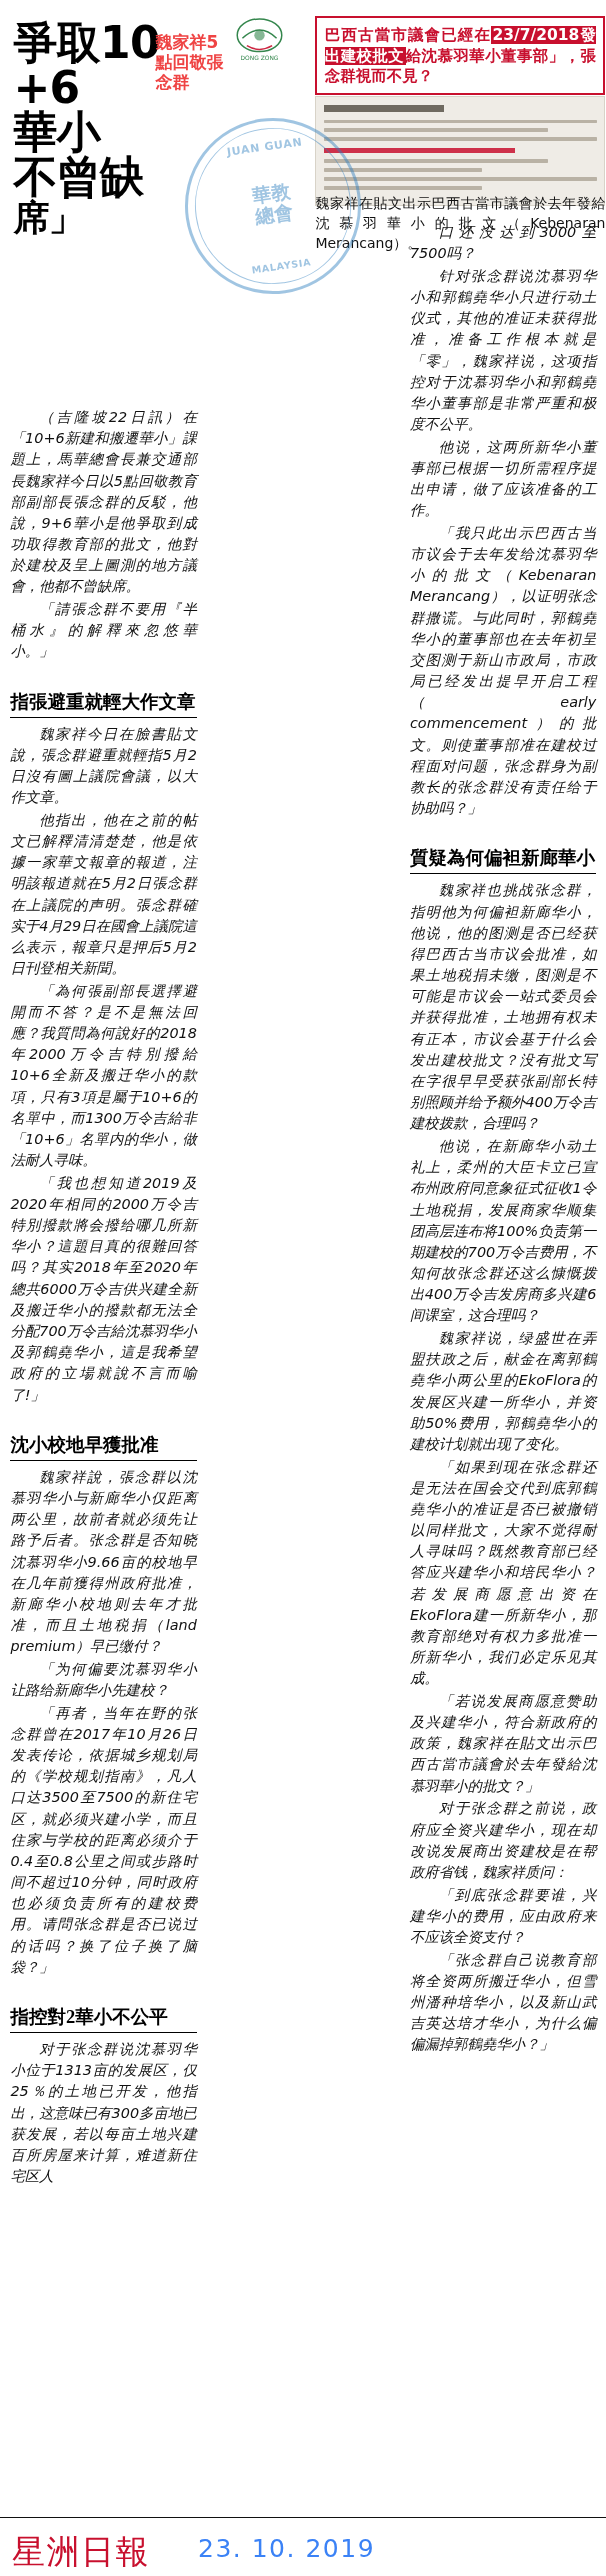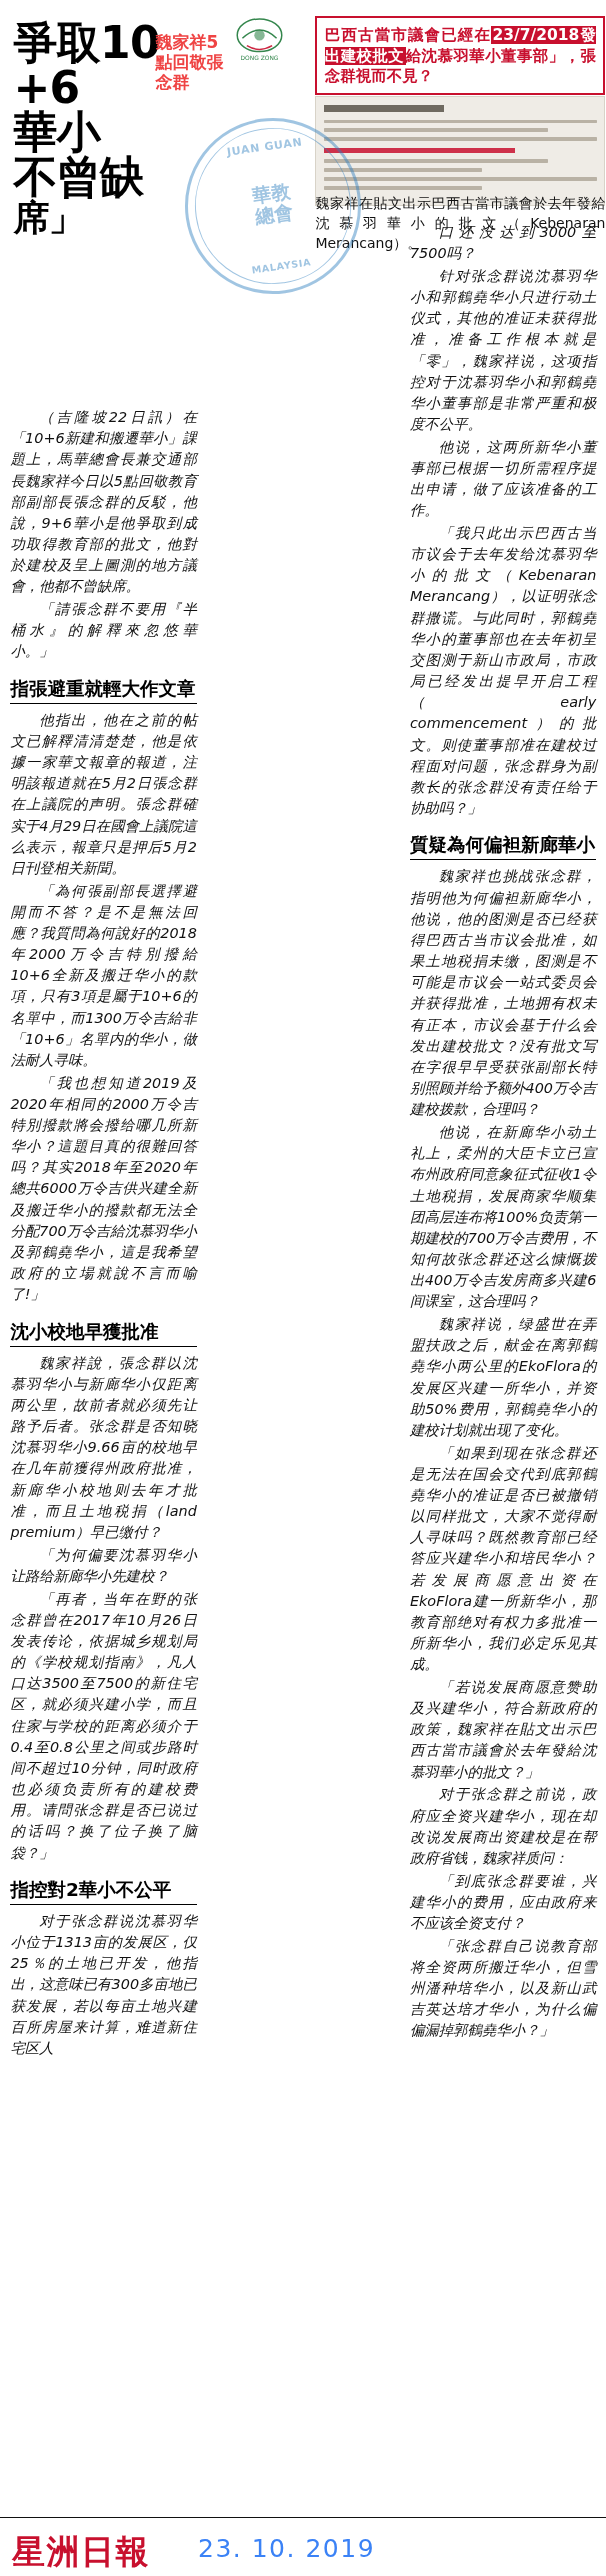--- a/index.html
+++ b/index.html
@@ -209,43 +209,44 @@
   .col.c1 { padding-top: 0px; }
   .col p {
     margin: 0 0 1.5px 0;
     text-indent: 2em;
     font-style: italic;
   }
   .sec-head {
     font-size: 18.5px;
     font-weight: bold;
     line-height: 1.25;
-    margin: 14px 0 6px 0;
+    margin: 28px 0 6px 0;
     color: #000;
     text-indent: 0;
     border-bottom: 1.5px solid #000;
     padding-bottom: 3px;
+    font-family: Liberation Serif, serif;
   }
 
   
   .footer {
     position: absolute;
     left: 0;
     bottom: 0;
     width: 607px;
     height: 58px;
     border-top: 1.5px solid #111;
     background: #fff;
   }
   .brand {
     position: absolute;
     left: 12px;
     top: 12px;
     font-size: 33px;
-    font-weight: bold;
+    font-weight: normal;
     color: #c8102e;
     letter-spacing: 1.5px;
     font-family: "DejaVu Serif", serif;
   }
   .date {
     position: absolute;
     left: 198px;
     top: 16.3px;
     font-size: 25px;
     color: #3b82f6;
@@ -304,20 +305,21 @@
       <div class="t3">MALAYSIA</div>
     </div>
   </div>
 
   <div class="columns">
     <div class="col c1">
         <div style="height: 185px;"></div>
         <p>（吉隆坡22日訊）在「10+6新建和搬遷華小」課題上，馬華總會長兼交通部長魏家祥今日以5點回敬教育部副部長張念群的反駁，他說，9+6華小是他爭取到成功取得教育部的批文，他對於建校及呈上圖測的地方議會，他都不曾缺席。</p>
         <p>「請張念群不要用『半桶水』的解釋來忽悠華小。」</p>
         <div class="sec-head">指張避重就輕大作文章</div>
+        <p>魏家祥今日在臉書貼文說，張念群避重就輕指5月2日沒有圖上議院會議，以大作文章。</p>
         <p>他指出，他在之前的帖文已解釋清清楚楚，他是依據一家華文報章的報道，注明該報道就在5月2日張念群在上議院的声明。張念群確实于4月29日在國會上議院這么表示，報章只是押后5月2日刊登相关新聞。</p>
         <p>「為何張副部長選擇避開而不答？是不是無法回應？我質問為何說好的2018年2000万令吉特別撥給10+6全新及搬迁华小的款項，只有3項是屬于10+6的名單中，而1300万令吉給非「10+6」名單内的华小，做法耐人寻味。</p>
         <p>「我也想知道2019及2020年相同的2000万令吉特別撥款將会撥给哪几所新华小？這題目真的很難回答吗？其实2018年至2020年總共6000万令吉供兴建全新及搬迁华小的撥款都无法全分配700万令吉給沈慕羽华小及郭鶴堯华小，這是我希望政府的立場就說不言而喻了!」</p>
         <div class="sec-head">沈小校地早獲批准</div>
         <p>魏家祥說，張念群以沈慕羽华小与新廊华小仅距离两公里，故前者就必须先让路予后者。张念群是否知晓沈慕羽华小9.66亩的校地早在几年前獲得州政府批准，新廊华小校地则去年才批准，而且土地税捐（land premium）早已缴付？</p>
         <p>「为何偏要沈慕羽华小让路给新廊华小先建校？</p>
         <p>「再者，当年在野的张念群曾在2017年10月26日发表传论，依据城乡规划局的《学校规划指南》，凡人口达3500至7500的新住宅区，就必须兴建小学，而且住家与学校的距离必须介于0.4至0.8公里之间或步路时间不超过10分钟，同时政府也必须负责所有的建校费用。请問张念群是否已说过的话吗？换了位子换了脑袋？」</p>
         <div class="sec-head">指控對2華小不公平</div>
         <p>对于张念群说沈慕羽华小位于1313亩的发展区，仅25％的土地已开发，他指出，这意味已有300多亩地已获发展，若以每亩土地兴建百所房屋来计算，难道新住宅区人</p>
       </div>

